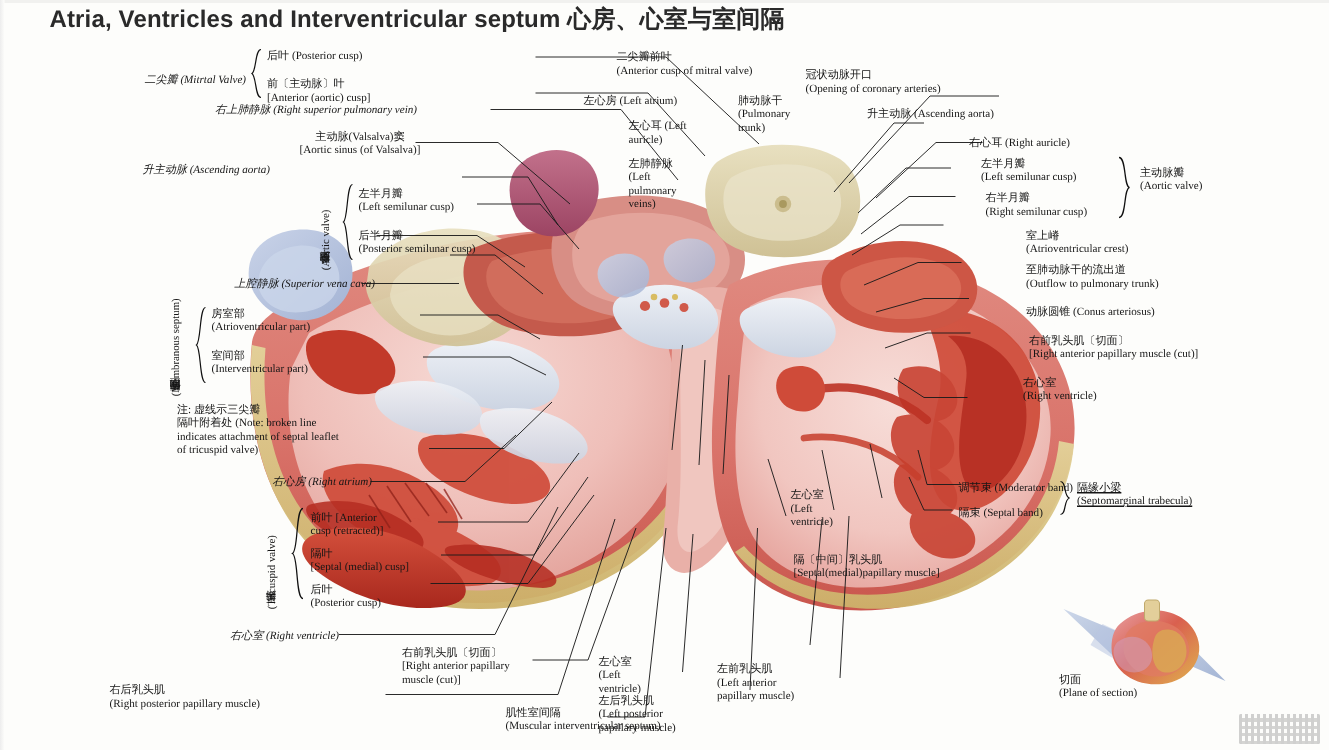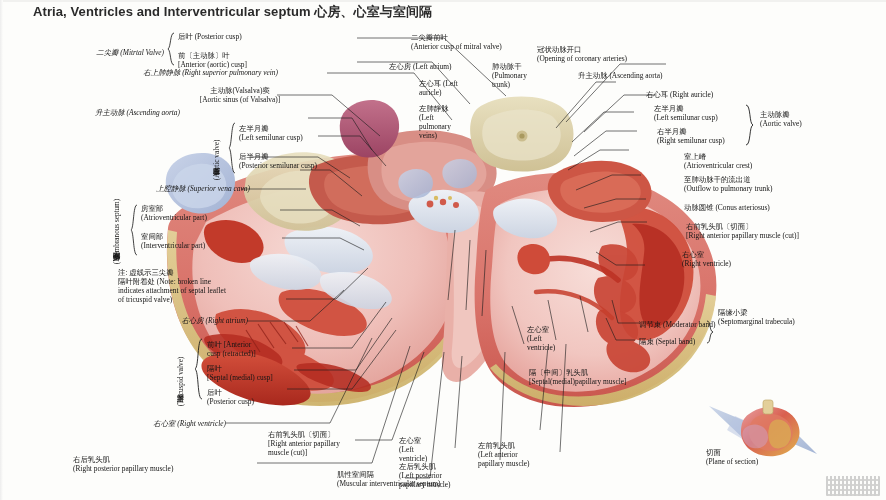--- a/index.html
+++ b/index.html
@@ -9,21 +9,21 @@
     font-family:"Liberation Serif","DejaVu Serif",serif;
     color:#1a1a1a;
     position:relative;
   }
   #stage{position:absolute;left:0;top:0;width:886px;height:500px;}
 
   
   .title{
     position:absolute;left:33px;top:3px;
     font-family:"Liberation Sans","DejaVu Sans",sans-serif;
-    font-size:13px;font-weight:600;color:#2a2a2a;letter-spacing:.1px;
+    font-size:16px;font-weight:600;color:#2a2a2a;letter-spacing:.1px;
     white-space:nowrap;
   }
 
   
   .lbl{
     position:absolute;
     font-size:7.4px;line-height:9.1px;
     color:#151515;white-space:pre;
     letter-spacing:0px;
   }
@@ -458,17 +458,17 @@
   <div class="lbl" style="left:682px;top:250px;">右心室
 (Right ventricle)</div>
 
   <div class="lbl" style="left:639px;top:320px;">调节束 (Moderator band)</div>
   <div class="lbl" style="left:639px;top:337px;">隔束 (Septal band)</div>
   <div class="brace" style="left:706px;top:320px;">
     <svg width="8" height="24">
         <path d="M1,1 C5,1 3,11 7,12 C3,13 5,23 1,23" stroke="#111" stroke-width=".8" fill="none"></path>
       </svg>
   </div>
-  <div class="lbl" style="left:718px;top:308px;">隔缘小梁
+  <div class="lbl" style="left:718px;top:320px;text-decoration:underline;">隔缘小梁
 (Septomarginal trabecula)</div>
 
   <div class="watermark"></div>
 </div>
 
 </body></html>

